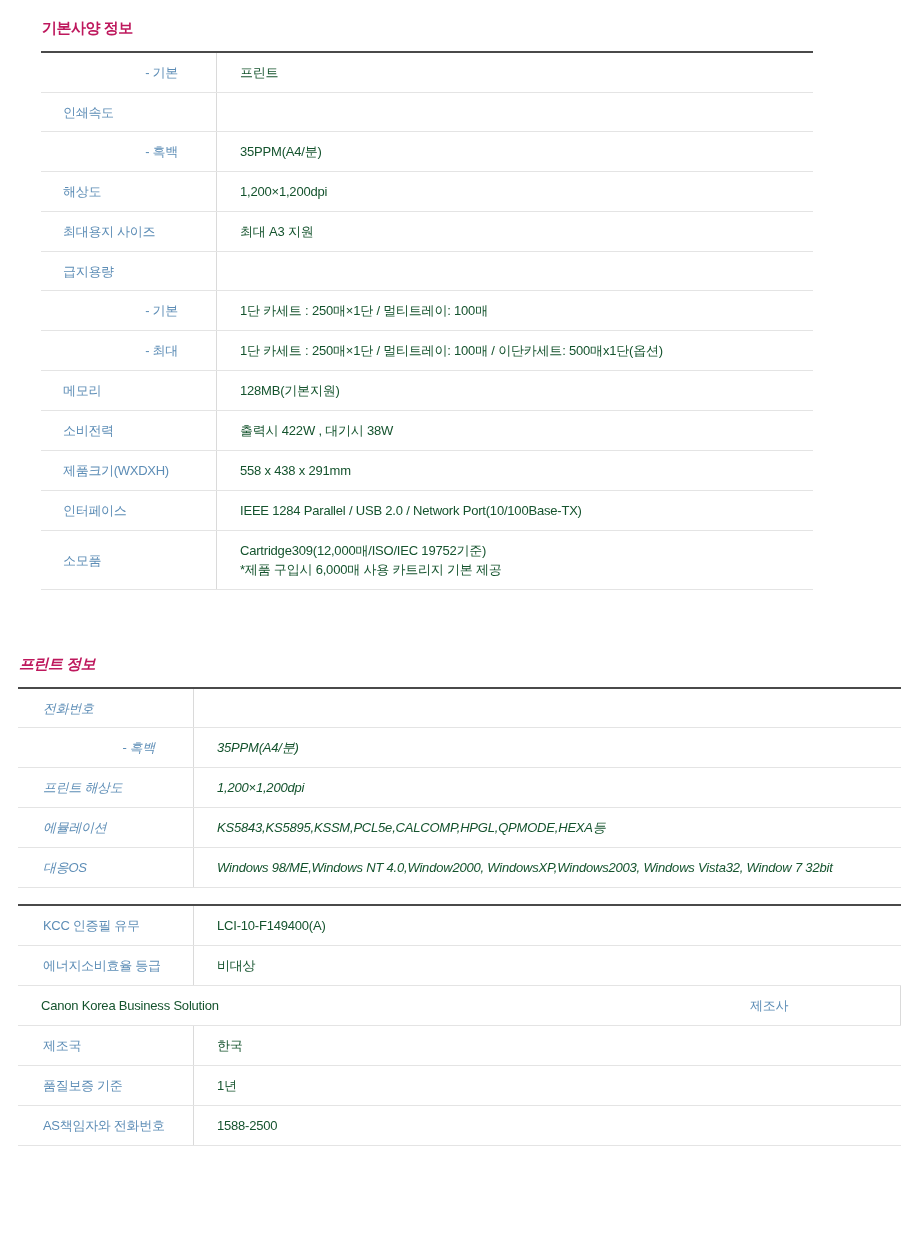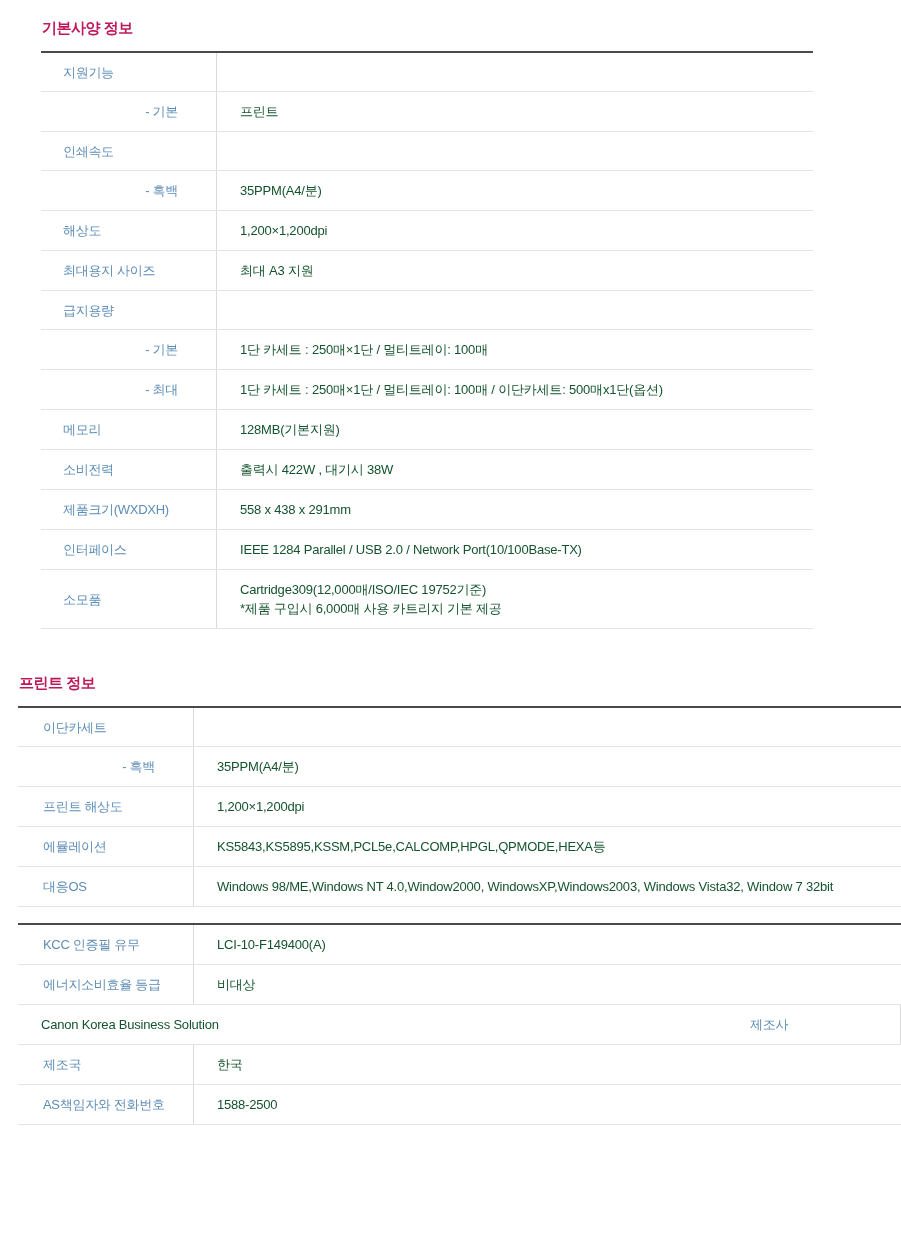--- a/index.html
+++ b/index.html
@@ -6,21 +6,21 @@
   html, body { background: #ffffff; }
   body {
     width: 901px;
     height: 1242px;
     font-family: "Liberation Sans", "DejaVu Sans", sans-serif;
     color: #4d4d4d;
     overflow: hidden;
   }
   .spec-section { display: block; }
   .sec-basic { margin: 18px 0 0 41px; width: 772px; }
-  .sec-print { margin: 44px 0 0 18px; width: 883px; }
+  .sec-print { margin: 64px 0 0 18px; width: 883px; font-style: italic; }
   .sec-etc   { margin: 16px 0 0 18px; width: 883px; }
 
   .section-title {
     font-size: 15px;
     font-weight: bold;
     color: #be185d;
     line-height: 20px;
     margin: 0 0 13px 1px;
     letter-spacing: -0.5px;
   }
@@ -65,24 +65,20 @@
   }
 </style>
 </head>
 <body>
 
 <div class="page">
 
   <section class="spec-section sec-basic">
     <h2 class="section-title">기본사양 정보</h2>
     <div class="spec-table">
-        <div class="spec-row">
-          <div class="cell label">지원기능</div>
-          <div class="cell value"></div>
-        </div>
         <div class="spec-row sub">
           <div class="cell label">- 기본</div>
           <div class="cell value">프린트</div>
         </div>
         <div class="spec-row">
           <div class="cell label">인쇄속도</div>
           <div class="cell value"></div>
         </div>
         <div class="spec-row sub">
           <div class="cell label">- 흑백</div>
@@ -129,21 +125,21 @@
           <div class="cell value">Cartridge309(12,000매/ISO/IEC 19752기준)
 *제품 구입시 6,000매 사용 카트리지 기본 제공</div>
         </div>
       </div>
   </section>
 
   <section class="spec-section sec-print">
     <h2 class="section-title">프린트 정보</h2>
     <div class="spec-table">
         <div class="spec-row">
-          <div class="cell label">이단카세트</div>
+          <div class="cell label">전화번호</div>
           <div class="cell value"></div>
         </div>
         <div class="spec-row sub">
           <div class="cell label">- 흑백</div>
           <div class="cell value">35PPM(A4/분)</div>
         </div>
         <div class="spec-row">
           <div class="cell label">프린트 해상도</div>
           <div class="cell value">1,200×1,200dpi</div>
         </div>
@@ -170,19 +166,23 @@
         </div>
         <div class="spec-row">
           <div class="cell value">Canon Korea Business Solution</div>
           <div class="cell label">제조사</div>
         </div>
         <div class="spec-row">
           <div class="cell label">제조국</div>
           <div class="cell value">한국</div>
         </div>
         <div class="spec-row">
+          <div class="cell label">품질보증 기준</div>
+          <div class="cell value">1년</div>
+        </div>
+        <div class="spec-row">
           <div class="cell label">AS책임자와 전화번호</div>
           <div class="cell value">1588-2500</div>
         </div>
       </div>
   </section>
 
 </div>
 
 </body></html>

